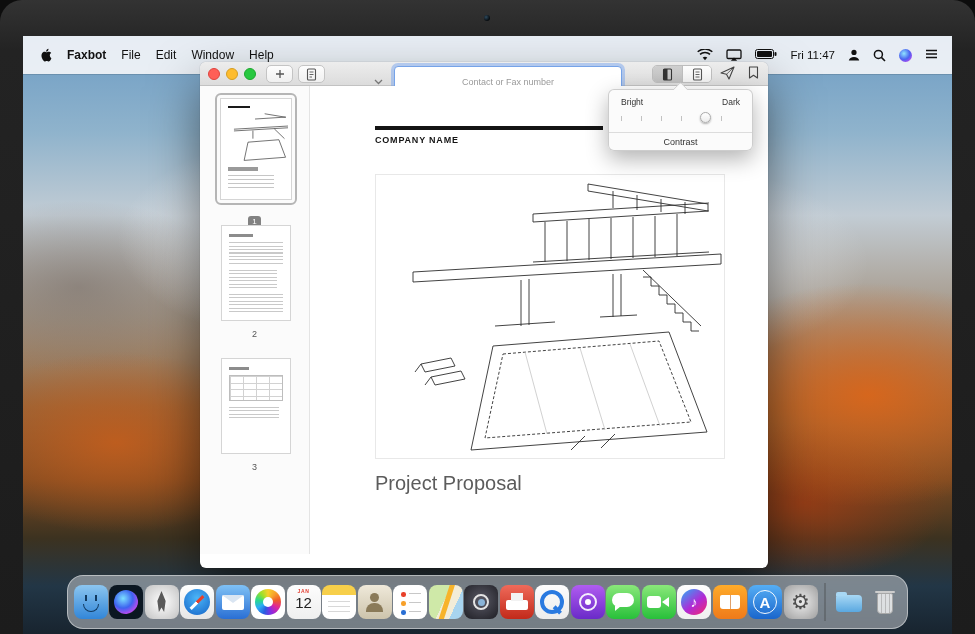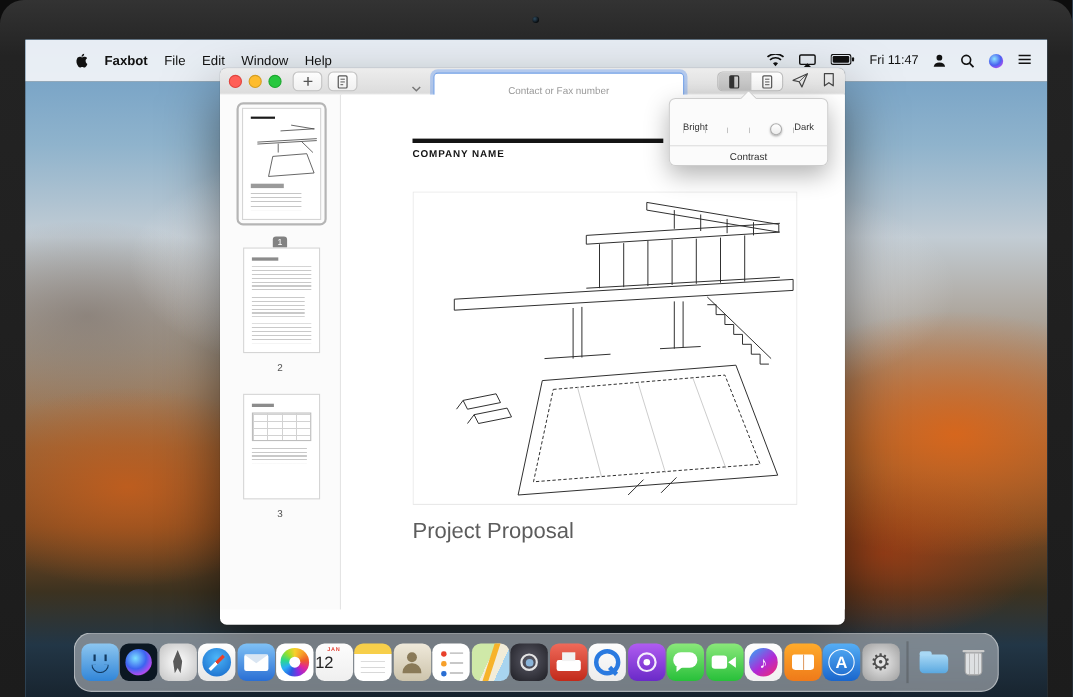--- a/index.html
+++ b/index.html
@@ -22,21 +22,21 @@
       radial-gradient(ellipse 280px 160px at 91% 60%, rgba(219,102,26,.92), transparent 70%),
       radial-gradient(ellipse 200px 110px at 84% 78%, rgba(160,60,20,.8), transparent 72%),
       radial-gradient(ellipse 320px 150px at 36% 34%, rgba(245,248,251,.95), transparent 75%),
       radial-gradient(ellipse 260px 130px at 70% 38%, rgba(228,234,240,.8), transparent 75%),
       radial-gradient(ellipse 220px 120px at 6% 42%, rgba(120,110,104,.6), transparent 72%),
       linear-gradient(180deg,#6d9cc4 0%,#8fb3cc 16%,#c2ccd4 30%,#a49584 47%,#96653a 62%,#7c4a22 74%,#3c3220 84%,#223646 92%,#18242f 100%);}
 
   
   .menubar{position:absolute;left:0;top:0;width:100%;height:38px;
            background:rgba(248,248,250,.88);display:flex;justify-content:space-between;
-           align-items:center;font-size:12px;color:#111;box-shadow:0 0.5px 0 rgba(0,0,0,.25);padding-left:28px;}
+           align-items:center;font-size:12px;color:#111;box-shadow:0 0.5px 0 rgba(0,0,0,.25);}
   .mb-left{display:flex;align-items:center;gap:15px;padding-left:18px;}
   .mb-right{display:flex;align-items:flex-start;gap:13px;padding-right:14px;}
   .mb-item{cursor:default;}
   .mb-app{font-weight:bold;}
   .mb-clock{font-size:11.5px;}
   .mb-ic{display:flex;align-items:center;}
   .siri-orb{width:13px;height:13px;border-radius:50%;
     background:radial-gradient(circle at 38% 35%,#8fe4ff,#4a63f0 50%,#b44cf0 80%,#23113a 95%);}
 
   
@@ -114,21 +114,21 @@
   .statusbar{position:absolute;left:0;bottom:0;width:100%;height:14px;border-radius:0 0 6px 6px;
              background:#f1f1f1;border-top:1px solid #d8d8d8;display:flex;justify-content:space-between;
              align-items:center;padding:0 8px;font-size:8px;color:#555;}
 
   
   .popover{position:absolute;left:408px;top:27px;width:145px;height:62px;background:rgba(251,251,251,.98);
            border:1px solid rgba(0,0,0,.18);border-radius:6px;box-shadow:0 8px 22px rgba(0,0,0,.3);z-index:40;}
   .pop-arrow{position:absolute;left:66px;top:-6px;width:11px;height:11px;background:rgba(251,251,251,.98);
              border-left:1px solid rgba(0,0,0,.18);border-top:1px solid rgba(0,0,0,.18);
              transform:rotate(45deg);border-radius:2px 0 0 0;}
-  .pop-row{position:absolute;left:12px;right:12px;top:20px;display:flex;justify-content:space-between;
+  .pop-row{position:absolute;left:12px;right:12px;top:7px;display:flex;justify-content:space-between;
            font-size:8.5px;color:#333;text-align:right;}
   .slider{position:absolute;left:12px;right:12px;top:22px;height:12px;}
   .slider .ticks{position:absolute;left:0;right:0;top:4px;height:5px;
                  background:repeating-linear-gradient(90deg,#c2c2c2 0 1px,transparent 1px 20px);}
   .slider .knob{position:absolute;left:66%;top:0;width:11px;height:11px;border-radius:50%;
                 background:linear-gradient(180deg,#fff,#ececec);border:1px solid #ababab;
                 box-shadow:0 1px 2px rgba(0,0,0,.3);}
   .pop-sep{position:absolute;left:0;right:0;top:42px;height:1px;background:#dcdcdc;}
   .pop-title{position:absolute;left:0;right:0;top:47px;text-align:center;font-size:9px;color:#333;}
 
@@ -161,21 +161,21 @@
   .di.mail i{left:6px;top:10px;right:6px;bottom:9px;background:#fff;border-radius:2px;}
   .di.mail i::after{content:"";position:absolute;left:0;top:0;border-left:11px solid transparent;
       border-right:11px solid transparent;border-top:8px solid #d9e5f2;}
   .di.photos{background:#fff;}
   .di.photos i{inset:4px;border-radius:50%;
       background:conic-gradient(#f7d02a,#f7a02a,#ef5a2a,#e0269a,#8e2ae0,#2a5ce0,#2aaef7,#2ad88e,#9ae02a,#f7d02a);}
   .di.photos i::after{content:"";position:absolute;inset:8px;background:#fff;border-radius:50%;}
   .di.calendar{background:linear-gradient(180deg,#fdfdfd,#efefef);}
   .cal-m{position:absolute;left:0;right:0;top:3px;text-align:center;font-size:5px;font-weight:bold;
          letter-spacing:.6px;color:#e23b2e;}
-  .cal-d{position:absolute;left:0;right:0;top:9px;font-size:15px;font-weight:300;color:#222;}
+  .cal-d{position:absolute;left:0;right:0;top:9px;text-align:center;font-size:15px;font-weight:300;color:#222;}
   .di.notes{background:linear-gradient(180deg,#f7cf4a 0 10px,#fff 10px);}
   .di.notes i{left:6px;right:6px;top:16px;height:13px;
       background:repeating-linear-gradient(180deg,#d8d8d8 0 1px,transparent 1px 5px);}
   .di.contacts{background:linear-gradient(180deg,#efe9da,#cdc4ac);}
   .di.contacts i{left:50%;top:8px;width:9px;height:9px;margin-left:-4.5px;border-radius:50%;background:#8a7a58;}
   .di.contacts i::after{content:"";position:absolute;left:-4px;top:10px;width:17px;height:9px;
       border-radius:8px 8px 0 0;background:#8a7a58;}
   .di.reminders{background:#fff;}
   .di.reminders i{left:8px;top:7px;width:4.5px;height:4.5px;border-radius:50%;background:#e8402a;
       box-shadow:0 9px 0 #f7a02a,0 18px 0 #2a6fd4;}

